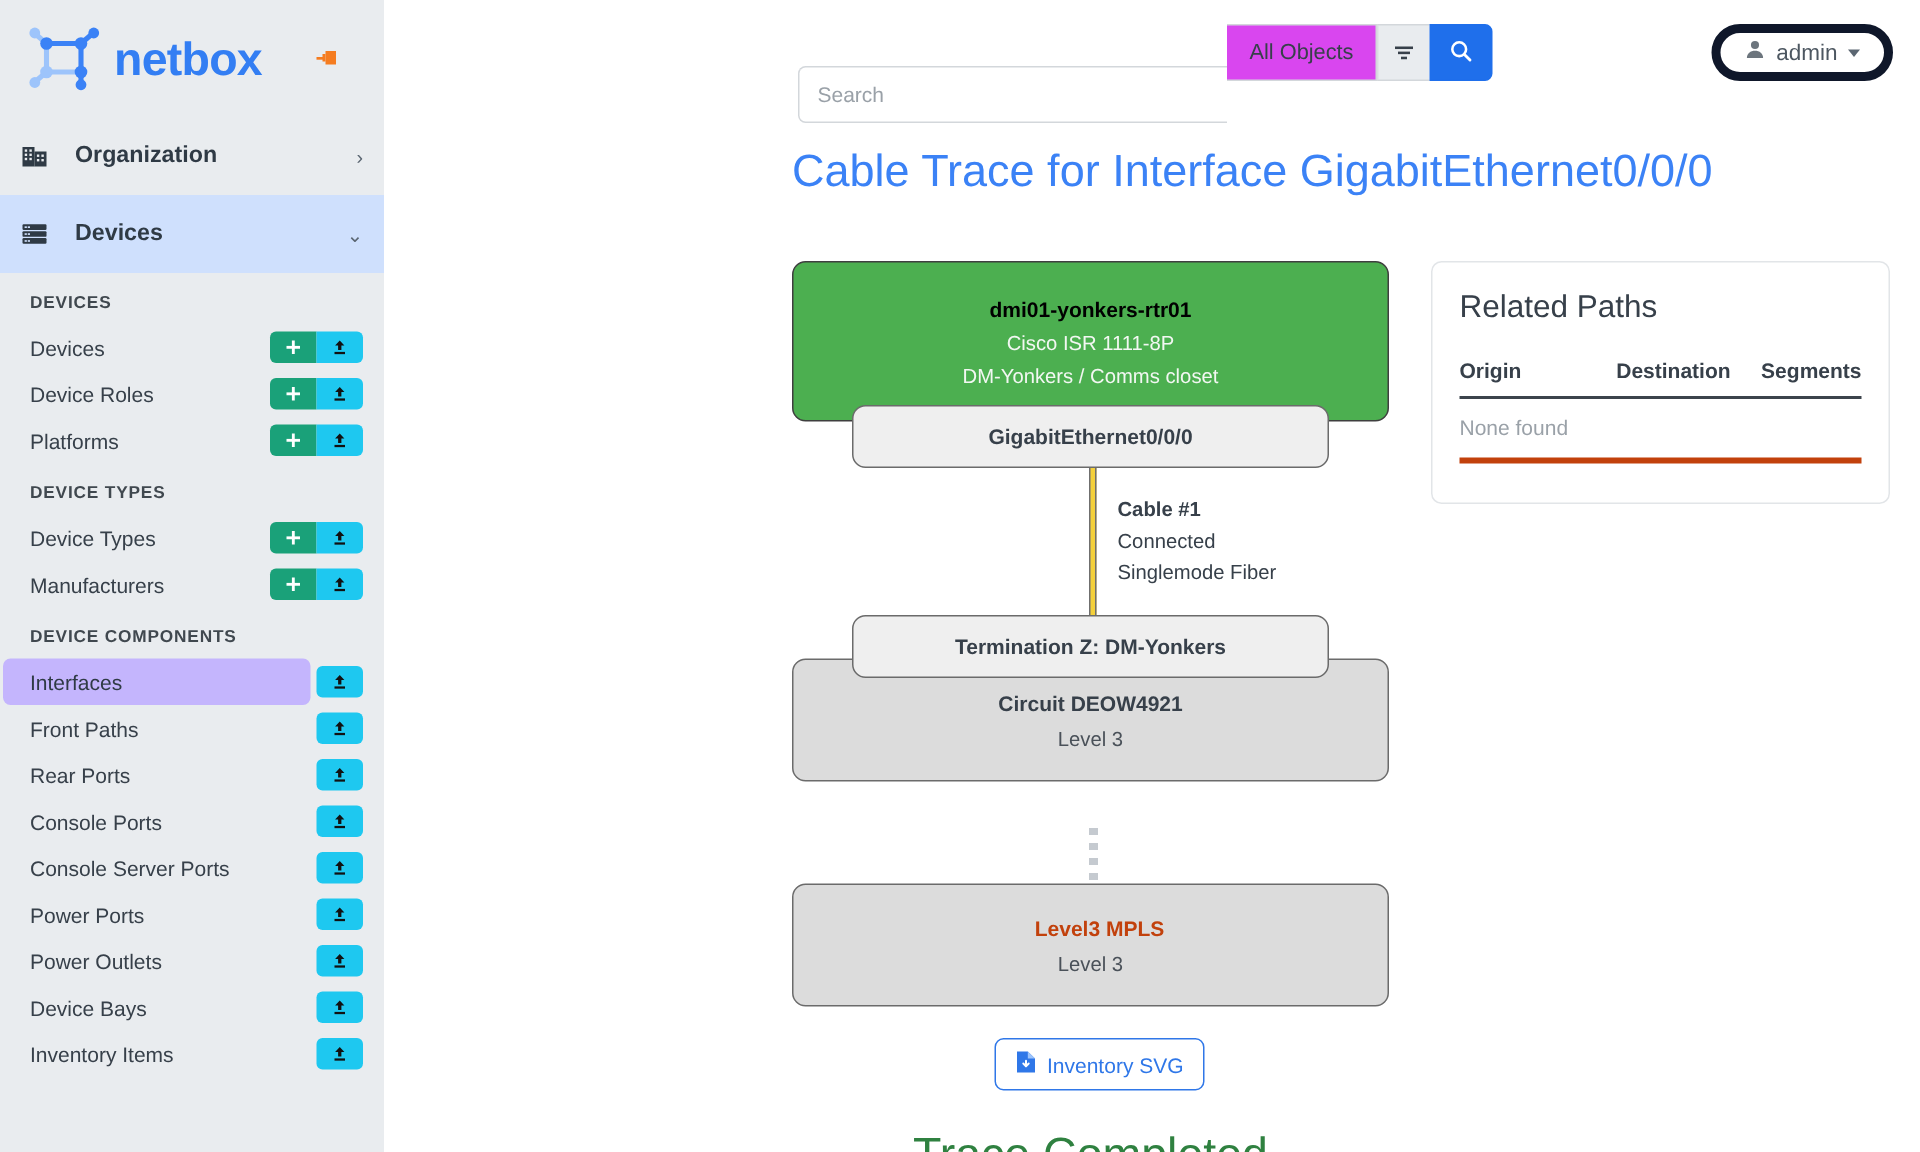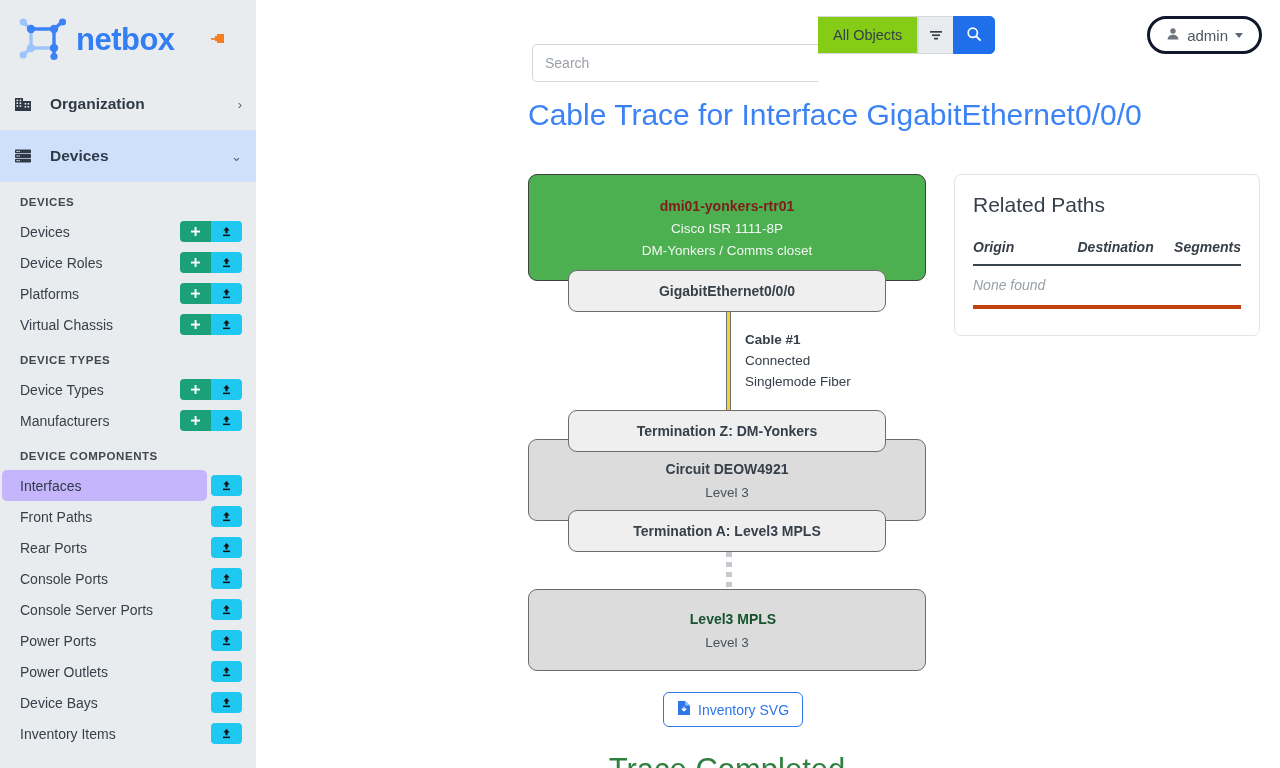--- a/index.html
+++ b/index.html
@@ -65,72 +65,72 @@
   .main { flex: 1; height: 768px; position: relative; background: #fff; }
   .topbar { height: 70px; display: flex; align-items: center; padding: 0 18px; }
   .search-wrap { margin: 0 auto 0 258px; display: flex; height: 38px; }
   .search-input {
     width: 286px; height: 38px; border: 1px solid #d3d7db; border-right: none;
     border-radius: 5px 0 0 5px; padding: 0 12px; font-size: 14px; outline: none;
     color: #37404a; background: #fff; font-family: "Liberation Sans", sans-serif; margin-top: 28px;
   }
   .search-input::placeholder { color: #9aa1a8; }
   .search-scope {
-    display: flex; align-items: center; padding: 0 15px; background: #84cc16;
+    display: flex; align-items: center; padding: 0 15px; background: #d946ef;
     border: 1px solid #d3d7db; border-left: none; font-size: 14.5px; color: #37404a;
     cursor: pointer; white-space: nowrap;
   }
   .search-filter {
     display: flex; align-items: center; justify-content: center; width: 35px;
     background: #e9ecef; border: 1px solid #d3d7db; border-left: 1px solid #d9dde1; border-right: none;
     cursor: pointer;
   }
   .search-go {
     width: 42px; display: flex; align-items: center; justify-content: center;
     background: #1f6feb; border: 1px solid #1f6feb; border-radius: 0 5px 5px 0; cursor: pointer;
   }
   .user-btn {
     margin-left: auto; display: flex; align-items: center; gap: 7px;
-    height: 38px; padding: 0 16px; border: 3px solid #0f172a; border-radius: 19px;
+    height: 38px; padding: 0 16px; border: 6px solid #0f172a; border-radius: 19px;
     background: #fff; color: #4d5761; font-size: 15px; cursor: pointer;
   }
   .caret-dn { width: 0; height: 0; border-left: 4.5px solid transparent; border-right: 4.5px solid transparent; border-top: 5.5px solid #5b6672; }
 
   .page-title { font-size: 30px; font-weight: 400; color: #3b82f6; padding: 8px 0 0 272px; }
 
   .content { display: flex; padding: 22px 20px 0 272px; gap: 26px; }
   .trace-col { width: 400px; position: relative; }
   .paths-col { flex: 1; max-width: 568px; }
 
   
   .trace { position: relative; width: 398px; height: 500px; }
   .node {
     position: absolute; border: 1px solid #4f4f4f; border-radius: 9px;
     display: flex; flex-direction: column; align-items: center; justify-content: center;
     text-align: center;
   }
   .node-device { left: 0; top: 0; width: 398px; height: 107px; background: #4caf50; border-color: #3f3f3f; }
-  .node-device .n-title { color: #7f1d1d; font-weight: 700; font-size: 14px; }
+  .node-device .n-title { color: #000000; font-weight: 700; font-size: 14px; }
   .node-device .n-sub { color: #f2f7f2; font-size: 13.5px; margin-top: 7px; }
   .node-term {
     left: 40px; width: 318px; height: 42px; background: #efefef; border-color: #6b6b6b;
     font-weight: 700; font-size: 14px; color: #37404a;
   }
   .t-iface { top: 96px; }
   .t-z { top: 236px; }
   .t-a { top: 336px; }
   .node-circuit {
     left: 0; top: 265px; width: 398px; height: 82px; background: #dcdcdc; border-color: #6b6b6b;
   }
   .node-circuit .n-title { font-weight: 700; font-size: 14px; color: #37404a; }
   .node-circuit .n-sub { font-size: 13.5px; color: #4a5159; margin-top: 8px; }
   .node-provider {
     left: 0; top: 415px; width: 398px; height: 82px; background: #dcdcdc; border-color: #6b6b6b;
   }
-  .node-provider .n-title { font-weight: 700; font-size: 14px; color: #14532d; padding-left: 12px; }
+  .node-provider .n-title { font-weight: 700; font-size: 14px; color: #c2410c; padding-left: 12px; }
   .node-provider .n-sub { font-size: 13.5px; color: #4a5159; margin-top: 8px; }
 
   .cable-line {
     position: absolute; left: 198px; top: 138px; width: 5px; height: 99px;
     background: #f4d03a; border-left: 1px solid #6f6f6f; border-right: 1px solid #6f6f6f;
   }
   .cable-label { position: absolute; left: 217px; top: 158px; }
   .cable-label .cl-title { font-weight: 700; font-size: 13.5px; color: #37404a; }
   .cable-label .cl-line { font-size: 13.5px; color: #37404a; margin-top: 6px; }
 
@@ -150,21 +150,21 @@
   .trace-done {
     position: absolute; left: 0; top: 578px; width: 398px; text-align: center;
     font-size: 31px; color: #2f8140;
   }
 
   
   .card {
     border: 1px solid #e2e5e8; border-radius: 7px; background: #fff; padding: 18px 18px 26px 18px;
   }
   .card-title { font-size: 21px; font-weight: 400; color: #37404a; margin-bottom: 22px; }
-  table.paths { width: 100%; border-collapse: collapse; font-style: italic; }
+  table.paths { width: 100%; border-collapse: collapse; }
   table.paths th {
     text-align: left; font-size: 14px; font-weight: 700; color: #37404a;
     padding: 0 0 9px 0; border-bottom: 2px solid #3c444c;
   }
   table.paths td { padding: 11px 0 12px 0; border-bottom: 4px solid #c2410c; color: #9aa1a8; font-size: 14px; }
   .col-origin { width: 42%; }
   .col-dest { width: 37%; }
 </style>
 </head>
 <body>
@@ -296,37 +296,20 @@
             </svg>
         </button>
         <button class="mini-btn mini-up">
           <svg width="11" height="11" viewBox="0 0 11 11">
               <path d="M5.5 1 L8.6 4.4 L6.6 4.4 L6.6 7.3 L4.4 7.3 L4.4 4.4 L2.4 4.4 Z" fill="#111"></path>
               <rect x="2" y="8.6" width="7" height="1.5" fill="#111"></rect>
             </svg>
         </button>
       </span>
     </div>
-    <div class="menu-row">
-      <span class="mr-label">Virtual Chassis</span>
-      <span class="btn-group">
-        <button class="mini-btn mini-add">
-          <svg width="11" height="11" viewBox="0 0 11 11">
-              <rect x="4.6" y="1" width="1.9" height="9" fill="#fff"></rect>
-              <rect x="1" y="4.6" width="9" height="1.9" fill="#fff"></rect>
-            </svg>
-        </button>
-        <button class="mini-btn mini-up">
-          <svg width="11" height="11" viewBox="0 0 11 11">
-              <path d="M5.5 1 L8.6 4.4 L6.6 4.4 L6.6 7.3 L4.4 7.3 L4.4 4.4 L2.4 4.4 Z" fill="#111"></path>
-              <rect x="2" y="8.6" width="7" height="1.5" fill="#111"></rect>
-            </svg>
-        </button>
-      </span>
-    </div>
 
     <div class="section-head">DEVICE TYPES</div>
     <div class="menu-row">
       <span class="mr-label">Device Types</span>
       <span class="btn-group">
         <button class="mini-btn mini-add">
           <svg width="11" height="11" viewBox="0 0 11 11">
               <rect x="4.6" y="1" width="1.9" height="9" fill="#fff"></rect>
               <rect x="1" y="4.6" width="9" height="1.9" fill="#fff"></rect>
             </svg>
@@ -528,23 +511,20 @@
 
           <div class="node node-circuit">
             <div class="n-title">Circuit DEOW4921</div>
             <div class="n-sub">Level 3</div>
           </div>
 
           <div class="node node-term t-z">
             <span>Termination Z: DM-Yonkers</span>
           </div>
 
-          <div class="node node-term t-a">
-            <span>Termination A: Level3 MPLS</span>
-          </div>
 
           <div class="dashed-line"></div>
 
           <div class="node node-provider">
             <div class="n-title">Level3 MPLS</div>
             <div class="n-sub">Level 3</div>
           </div>
 
           <button class="dl-btn">
             <span>

